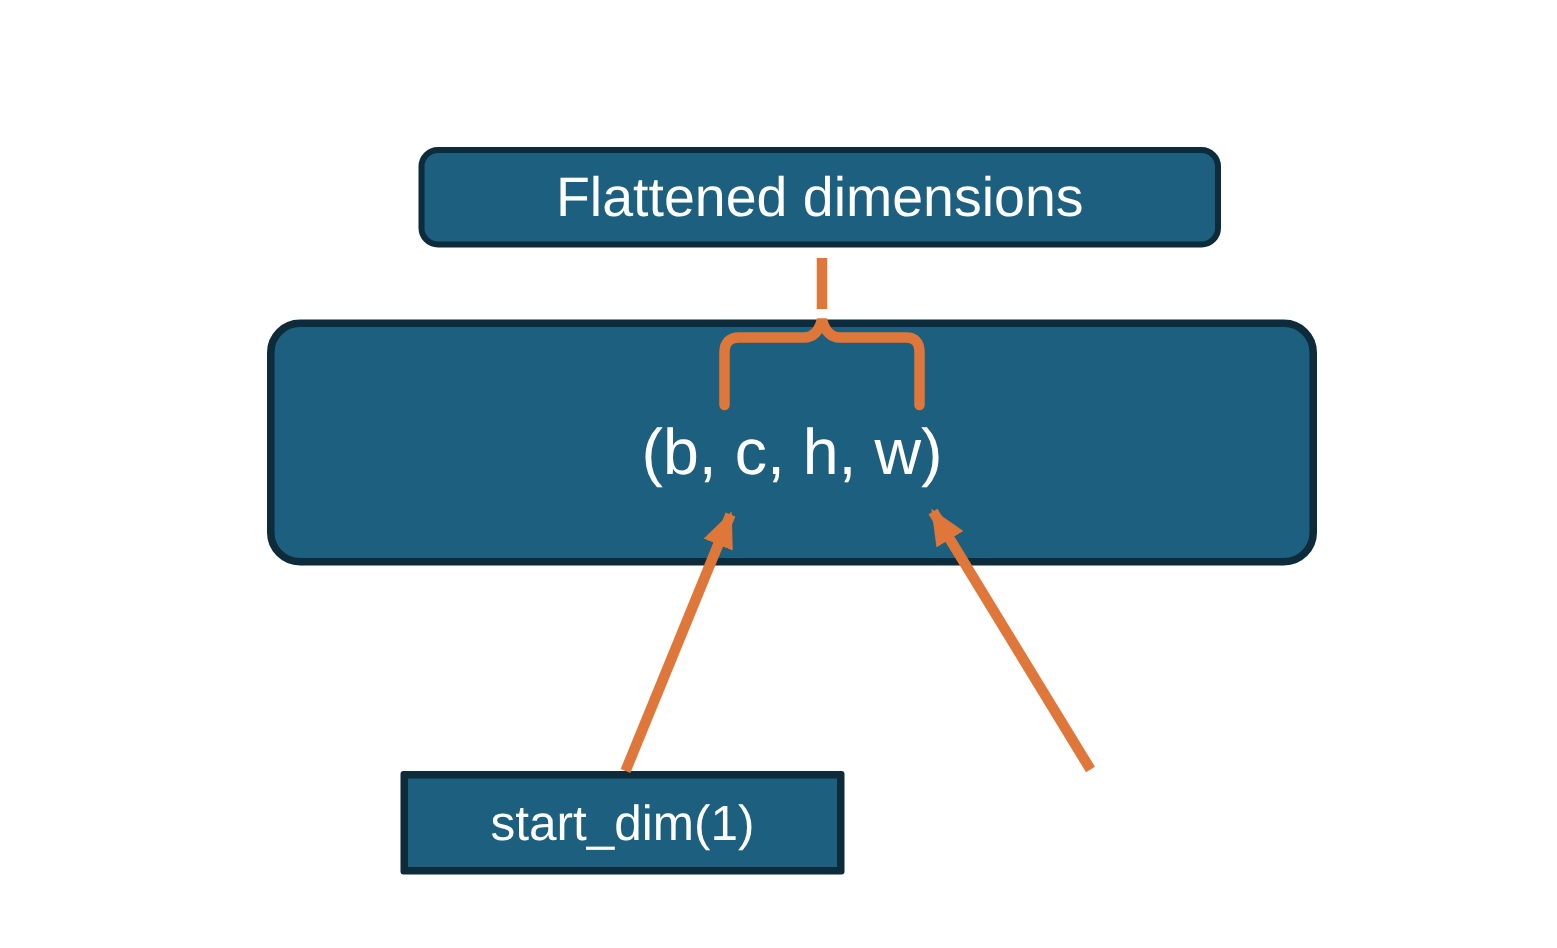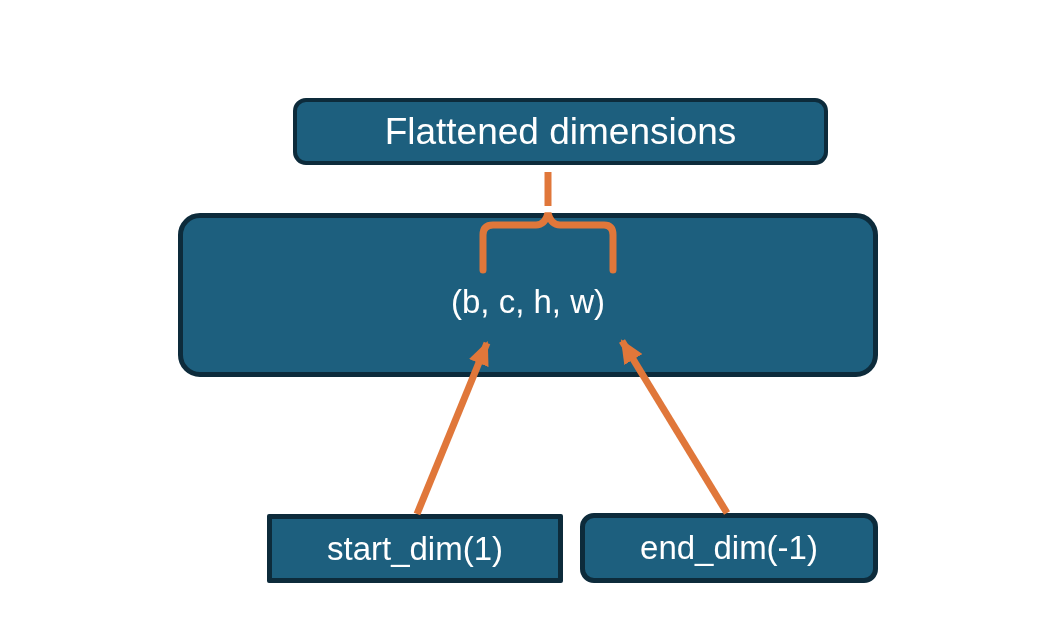--- a/index.html
+++ b/index.html
@@ -22,31 +22,31 @@
     box-sizing: border-box;
     background: var(--c-node-fill, #1d5f7e);
     border: 5px solid var(--c-node-border, #0d2b3b);
     color: var(--c-text, #ffffff);
     display: flex;
     align-items: center;
     justify-content: center;
     white-space: nowrap;
   }
   .node-top {
-    left: 293px; top: 98px;
+    left: 279px; top: 98px;
     width: 535px; height: 67px;
     border-radius: 13px;
     border-width: 4px;
     font-size: 37px;
   }
   .node-main {
     left: 178px; top: 213px;
     width: 700px; height: 164px;
     border-radius: 22px;
-    font-size: 33px;
+    font-size: 43px;
     padding-top: 14px;
   }
   .node-start {
     left: 267px; top: 514px;
     width: 296px; height: 69px;
     border-radius: 2px;
     font-size: 33px;
   }
   .node-end {
     left: 580px; top: 513px;
@@ -80,23 +80,20 @@
   </div>
 
   <div class="node node-main">
     <span>(b, c, h, w)</span>
   </div>
 
   <div class="node node-start">
     <span>start_dim(1)</span>
   </div>
 
-  <div class="node node-end">
-    <span>end_dim(-1)</span>
-  </div>
 
   <svg class="connectors" width="1038" height="632" viewBox="0 0 1038 632" xmlns="http://www.w3.org/2000/svg">
     <defs>
       <marker id="ah" viewBox="0 0 3.4 3" markerWidth="3.4" markerHeight="3" refX="3.1" refY="1.5" orient="auto">
         <path d="M0,0 L3.4,1.5 L0,3 Z" class="ah-fill"></path>
       </marker>
     </defs>
 
     <line class="stroke" x1="548" y1="172" x2="548" y2="206"></line>
 

